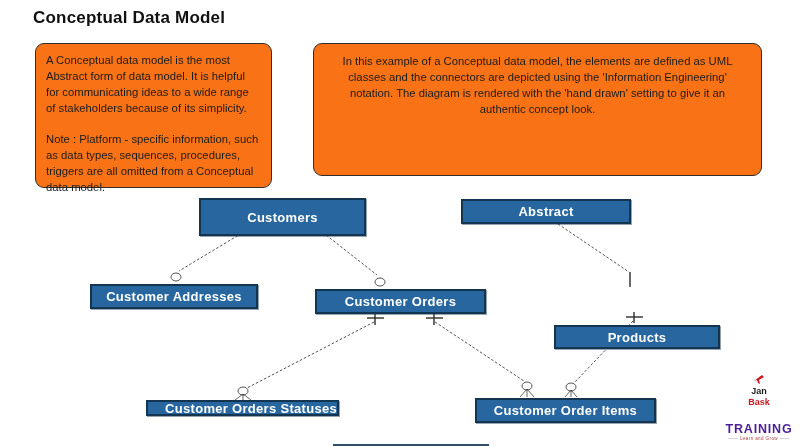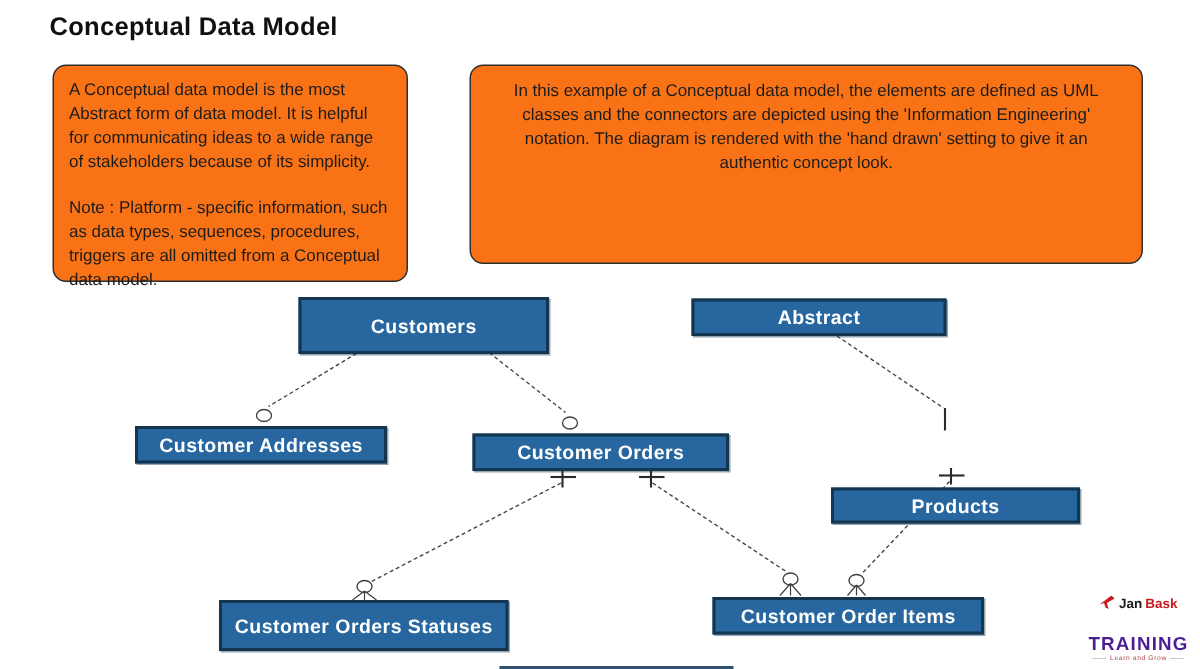--- a/index.html
+++ b/index.html
@@ -25,30 +25,30 @@
     background:#27669F;border:2px solid #14354F;
     color:#ffffff;font-size:13px;font-weight:600;letter-spacing:.3px;
     display:flex;align-items:center;justify-content:center;
     box-shadow:1px 1px 0 rgba(20,53,79,.45);
   }
   .e-customers{left:199px;top:198px;width:167px;height:38px;}
   .e-suppliers{left:461px;top:199px;width:170px;height:25px;}
   .e-customer-addresses{left:90px;top:284px;width:168px;height:25px;}
   .e-customer-orders{left:315px;top:289px;width:171px;height:25px;}
   .e-products{left:554px;top:288px;width:166px;height:24px;margin-top:37px;}
-  .e-customer-orders-statuses{left:146px;top:400px;width:193px;height:34px;}
+  .e-customer-orders-statuses{left:146px;top:400px;width:193px;height:16px;justify-content:flex-end;}
   .e-customer-order-items{left:475px;top:398px;width:181px;height:25px;}
   svg.connectors{position:absolute;left:0;top:0;width:800px;height:446px;pointer-events:none;}
   svg.connectors line,svg.connectors path{stroke:#3f3f3f;stroke-width:.9;fill:none;stroke-dasharray:2.6 1.9;}
   svg.connectors .marker{stroke:#3f3f3f;stroke-width:.9;fill:#ffffff;stroke-dasharray:none;}
   svg.connectors .tick{stroke:#2b2b2b;stroke-width:1.4;stroke-dasharray:none;}
   svg.connectors .foot{stroke:#3f3f3f;stroke-width:.8;stroke-dasharray:none;}
   .cropped-edge{position:absolute;left:333px;top:444px;width:156px;height:2px;background:#2e4f6d;}
   .logo{position:absolute;right:5px;bottom:5px;width:72px;text-align:center;line-height:1;}
-  .logo .row1{display:flex;align-items:center;justify-content:center;gap:2px;font-size:9px;font-weight:700;}
+  .logo .row1{display:flex;align-items:center;justify-content:center;gap:2px;font-size:9px;font-weight:700;flex-direction:column;}
   .logo .jan{color:#1a1a1a;}
   .logo .bask{color:#C8191E;}
   .logo .training{font-size:12.5px;font-weight:900;color:#4c1d95;letter-spacing:.8px;margin-top:16px;}
   .logo .tagline{font-size:4.5px;color:#b04040;margin-top:1px;letter-spacing:.4px;}
   .logo .tagline::before,.logo .tagline::after{content:"——";margin:0 2px;color:#888;}
 </style>
 </head>
 <body>
 
 <div class="page-title">Conceptual Data Model</div>

